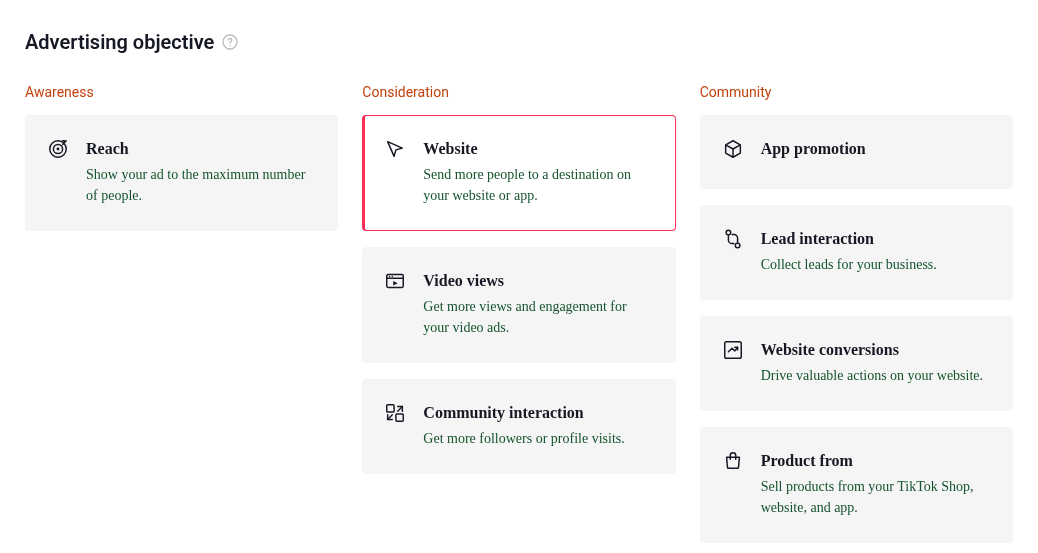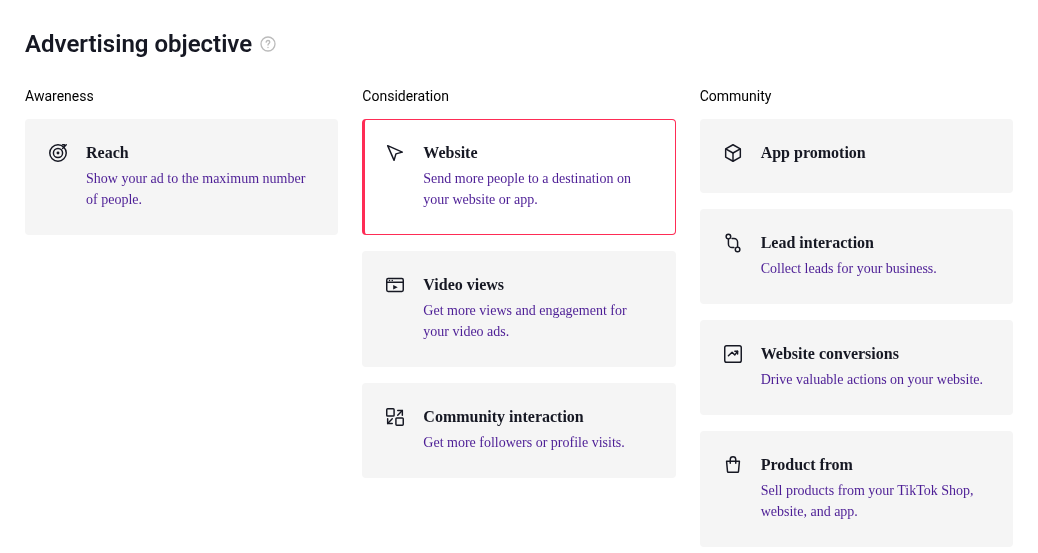--- a/index.html
+++ b/index.html
@@ -13,39 +13,39 @@
       padding: 30px 25px;
       width: 1038px;
     }
     .header {
       display: flex;
       align-items: center;
       gap: 8px;
       margin-bottom: 30px;
     }
     .header h1 {
-      font-size: 24px;
+      font-size: 20px;
       font-weight: 600;
       color: #161823;
     }
     .help-icon {
       color: #bbb;
       display: inline-flex;
     }
     .columns {
       display: flex;
       gap: 24px;
     }
     .column {
       flex: 1;
       min-width: 0;
     }
     .column-header {
       font-size: 14px;
-      color: #000000;
+      color: #c2410c;
       font-weight: 400;
       margin-bottom: 15px;
     }
     .cards {
       display: flex;
       flex-direction: column;
       gap: 16px;
     }
     .card {
       display: flex;
@@ -77,21 +77,21 @@
       font-family: Liberation Serif, serif;
     }
     .card-title {
       font-size: 16px;
       font-weight: 600;
       color: #161823;
       margin-bottom: 6px;
     }
     .card-desc {
       font-size: 14px;
-      color: #4c1d95;
+      color: #14532d;
       line-height: 1.5;
     }
   </style>
 </head>
 <body>
 
 <div class="header">
   <h1>Advertising objective</h1>
   <span class="help-icon">
     <svg width="16" height="16" viewBox="0 0 16 16" fill="none">

